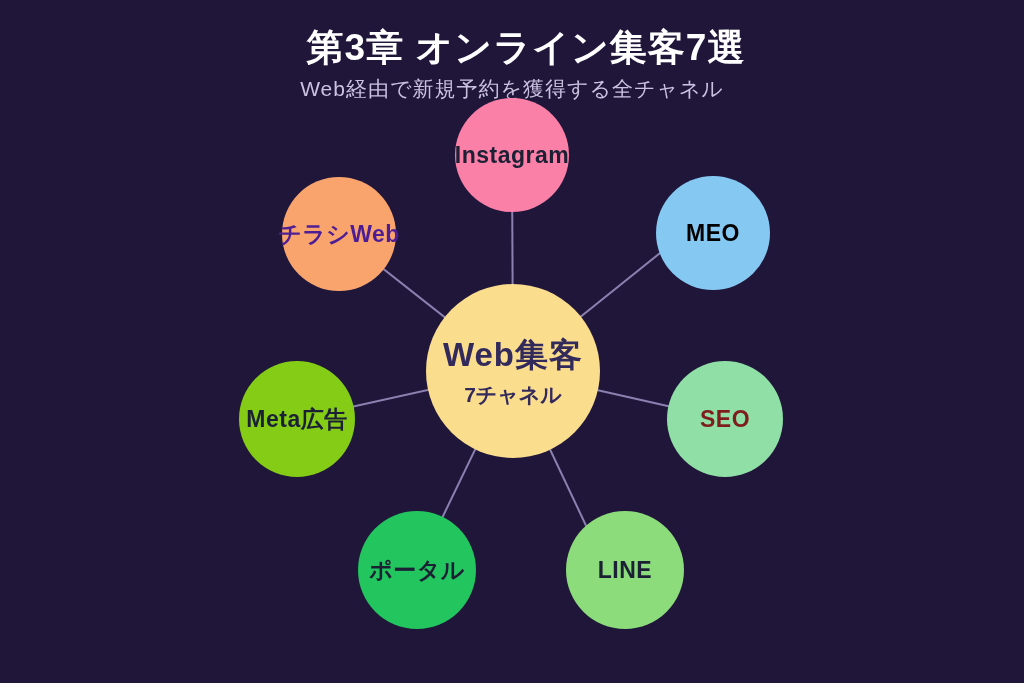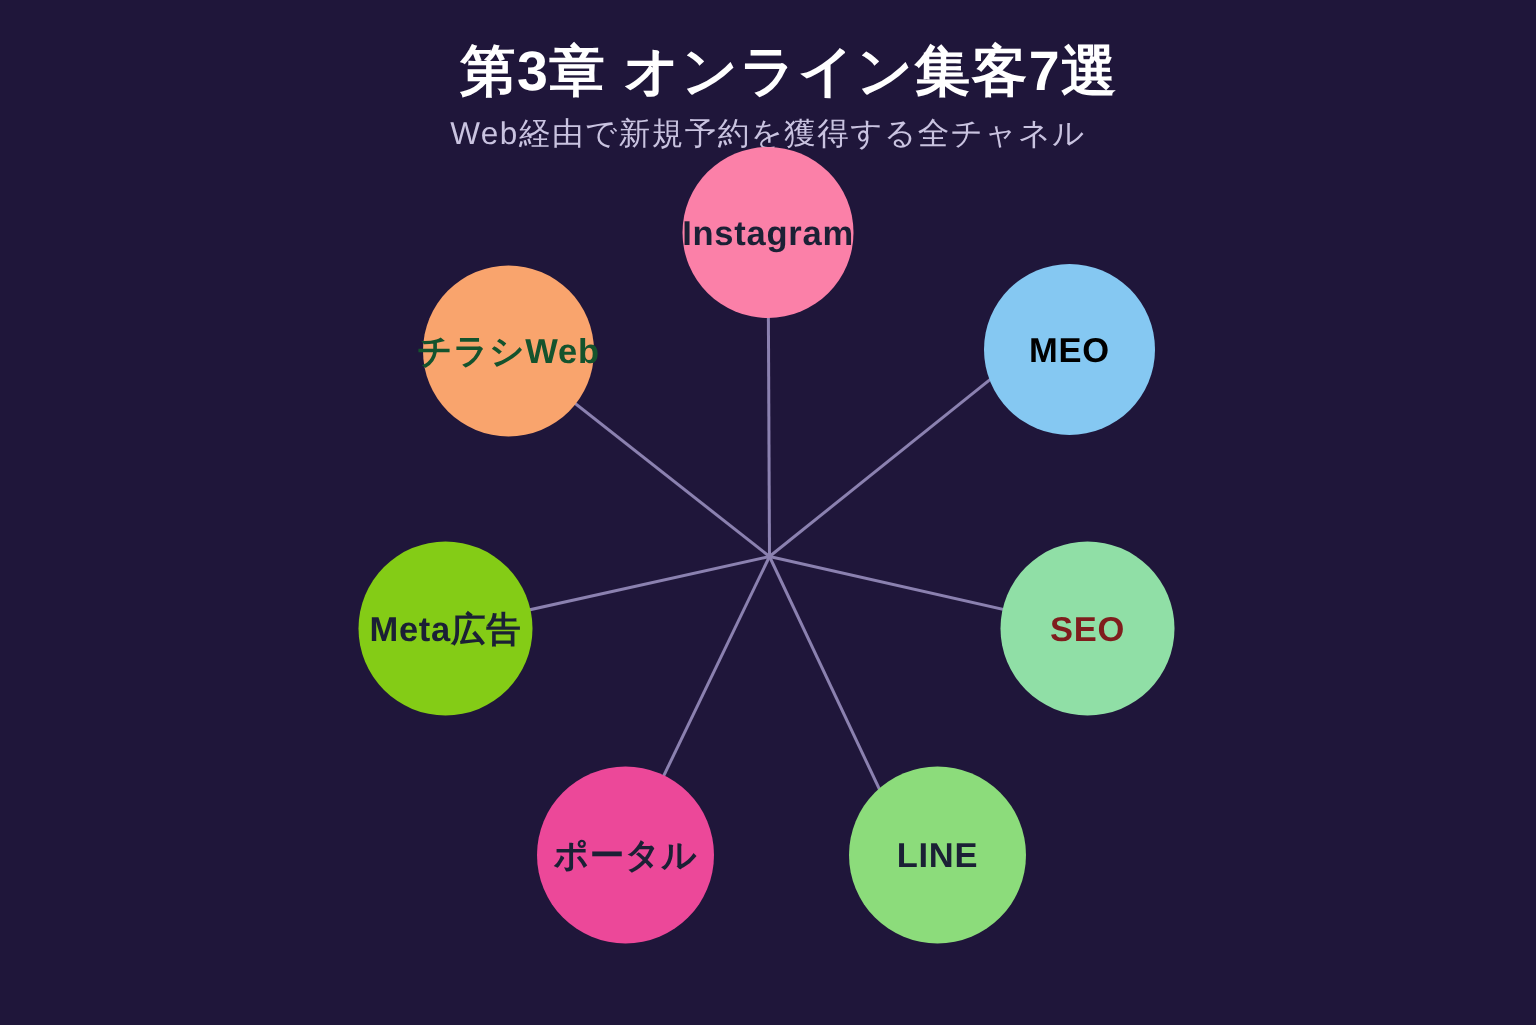--- a/index.html
+++ b/index.html
@@ -96,25 +96,29 @@
       </div>
       <div class="node" style="left: 656px; top: 176px; height: 114px; width: 114px; background: rgb(133, 200, 242); color: #000000;">
         <span class="node-label">MEO</span>
       </div>
       <div class="node" style="left: 667px; top: 361px; height: 116px; width: 116px; background: rgb(144, 223, 166); color: #7f1d1d;">
         <span class="node-label">SEO</span>
       </div>
       <div class="node" style="left: 566px; top: 511px; height: 118px; width: 118px; background: rgb(140, 220, 123); color: rgb(27, 32, 53);">
         <span class="node-label">LINE</span>
       </div>
-      <div class="node" style="left: 358px; top: 511px; height: 118px; width: 118px; background: #ec4899; color: rgb(27, 32, 53);">
+      <div class="node" style="left: 358px; top: 511px; height: 118px; width: 118px; background: #22c55e; color: rgb(27, 32, 53);">
         <span class="node-label">ポータル</span>
       </div>
       <div class="node" style="left: 239px; top: 361px; height: 116px; width: 116px; background: #84cc16; color: rgb(27, 32, 53);">
         <span class="node-label">Meta広告</span>
       </div>
-      <div class="node" style="left: 282px; top: 177px; height: 114px; width: 114px; background: rgb(249, 164, 109); color: #14532d;">
+      <div class="node" style="left: 282px; top: 177px; height: 114px; width: 114px; background: rgb(249, 164, 109); color: #4c1d95;">
         <span class="node-label">チラシWeb</span>
       </div>
     </div>
 
+  <div class="node" id="center-node" style="left: 426px; top: 284px; height: 174px; width: 174px; background: rgb(251, 221, 142); color: rgb(51, 42, 92);">
+    <span class="center-label">Web集客</span>
+    <span class="center-sublabel">7チャネル</span>
+  </div>
 
 </div>
 
 </body></html>

